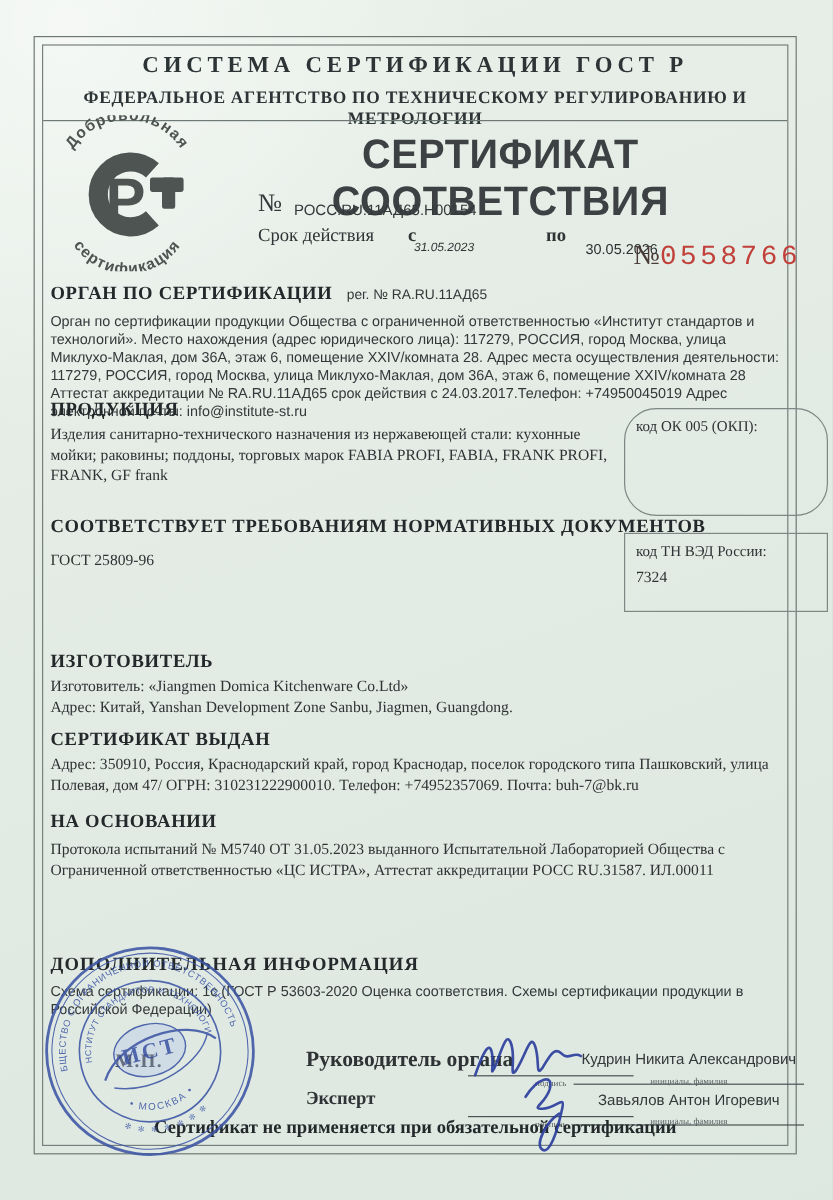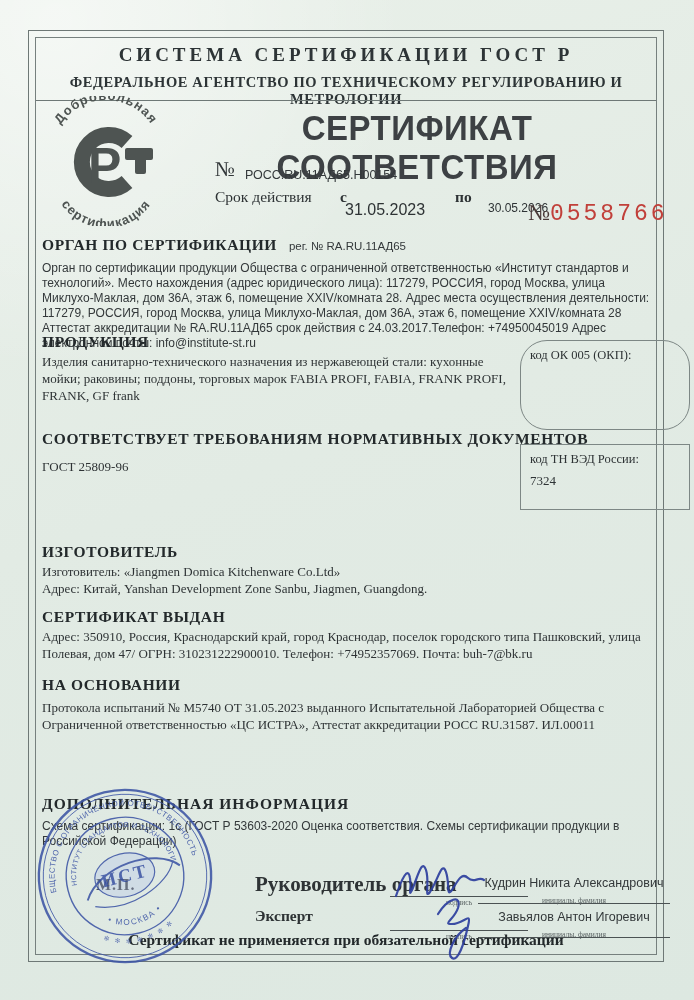--- a/index.html
+++ b/index.html
@@ -17,21 +17,21 @@
   
   .hdr1{left:36px;top:44px;width:620px;text-align:center;font-weight:bold;font-size:19px;letter-spacing:4px;color:#2d3436;}
   .hdr2{left:36px;top:74px;width:620px;text-align:center;font-weight:bold;font-size:14.5px;letter-spacing:.6px;color:#2d3436;}
   
   .doc-title{left:178px;top:110px;width:478px;text-align:center;font-family:"Liberation Sans",sans-serif;
     font-weight:bold;font-size:33px;letter-spacing:.5px;color:#3d4144;transform:scaleY(1.04);}
   .no-label{left:215px;top:157px;font-size:21px;color:#33383a;}
   .no-value{left:245px;top:168px;font-family:"Liberation Sans",sans-serif;font-size:12.5px;color:#33383a;}
   .validity-label{left:215px;top:188px;font-weight:normal;font-size:15.5px;}
   .validity-from-label{left:340px;top:188px;font-weight:bold;font-size:15.5px;}
-  .validity-from-date{left:345px;top:201px;font-family:"Liberation Sans",sans-serif;font-size:16px;}
+  .validity-from-date{left:345px;top:201px;font-family:"Liberation Sans",sans-serif;font-size:10px;font-style:italic;}
   .validity-to-label{left:455px;top:188px;font-weight:bold;font-size:15.5px;}
   .validity-to-date{left:488px;top:201px;font-family:"Liberation Sans",sans-serif;font-size:12px;}
   .blank-no{left:528px;top:200px;}
   .blank-no .sym{font-size:23px;color:#4a3a38;}
   .blank-no .digits{font-family:"Liberation Mono",monospace;font-size:23px;letter-spacing:3px;color:#c1403a;}
   
   .sec-h{font-weight:bold;font-size:15.5px;letter-spacing:.6px;color:#23292b;}
   .serif-body{font-size:13px;line-height:17px;color:#2e3335;}
   .sans-body{font-family:"Liberation Sans",sans-serif;font-size:12px;line-height:15px;color:#33383a;}
   .org-head-row{left:42px;top:236px;display:flex;align-items:baseline;gap:12px;}
@@ -49,21 +49,21 @@
   .manu-h{left:42px;top:543px;}
   .manu-body{left:42px;top:563px;width:612px;}
   .issued-h{left:42px;top:608px;}
   .issued-body{left:42px;top:628px;width:616px;}
   .basis-h{left:42px;top:676px;}
   .basis-body{left:42px;top:699px;width:614px;}
   .add-h{left:42px;top:795px;letter-spacing:1px;}
   .add-body{left:42px;top:819px;width:600px;z-index:1;}
   
   .mp{left:96px;top:876px;font-weight:bold;font-size:16px;color:#30353a;letter-spacing:1px;z-index:1;}
-  .head-label{left:255px;top:872px;font-weight:bold;font-size:21px;}
+  .head-label{left:255px;top:872px;font-weight:bold;font-size:18px;}
   .expert-label{left:255px;top:907px;font-weight:bold;font-size:15.5px;}
   .sig-line{border-bottom:1px solid #4b5253;}
   .sig-line-1{left:390px;top:872px;width:138px;height:24px;}
   .sig-line-2{left:390px;top:906px;width:138px;height:24px;}
   .tiny-cap{font-size:7.5px;color:#5a6263;text-align:center;}
   .cap-1{left:390px;top:898px;width:138px;}
   .cap-2{left:390px;top:932px;width:138px;}
   .name-block{width:192px;text-align:center;font-family:"Liberation Sans",sans-serif;font-size:12.5px;color:#33383a;border-bottom:1px solid #4b5253;padding-bottom:13px;}
   .name-1{left:478px;top:876px;}
   .name-2{left:478px;top:910px;}

